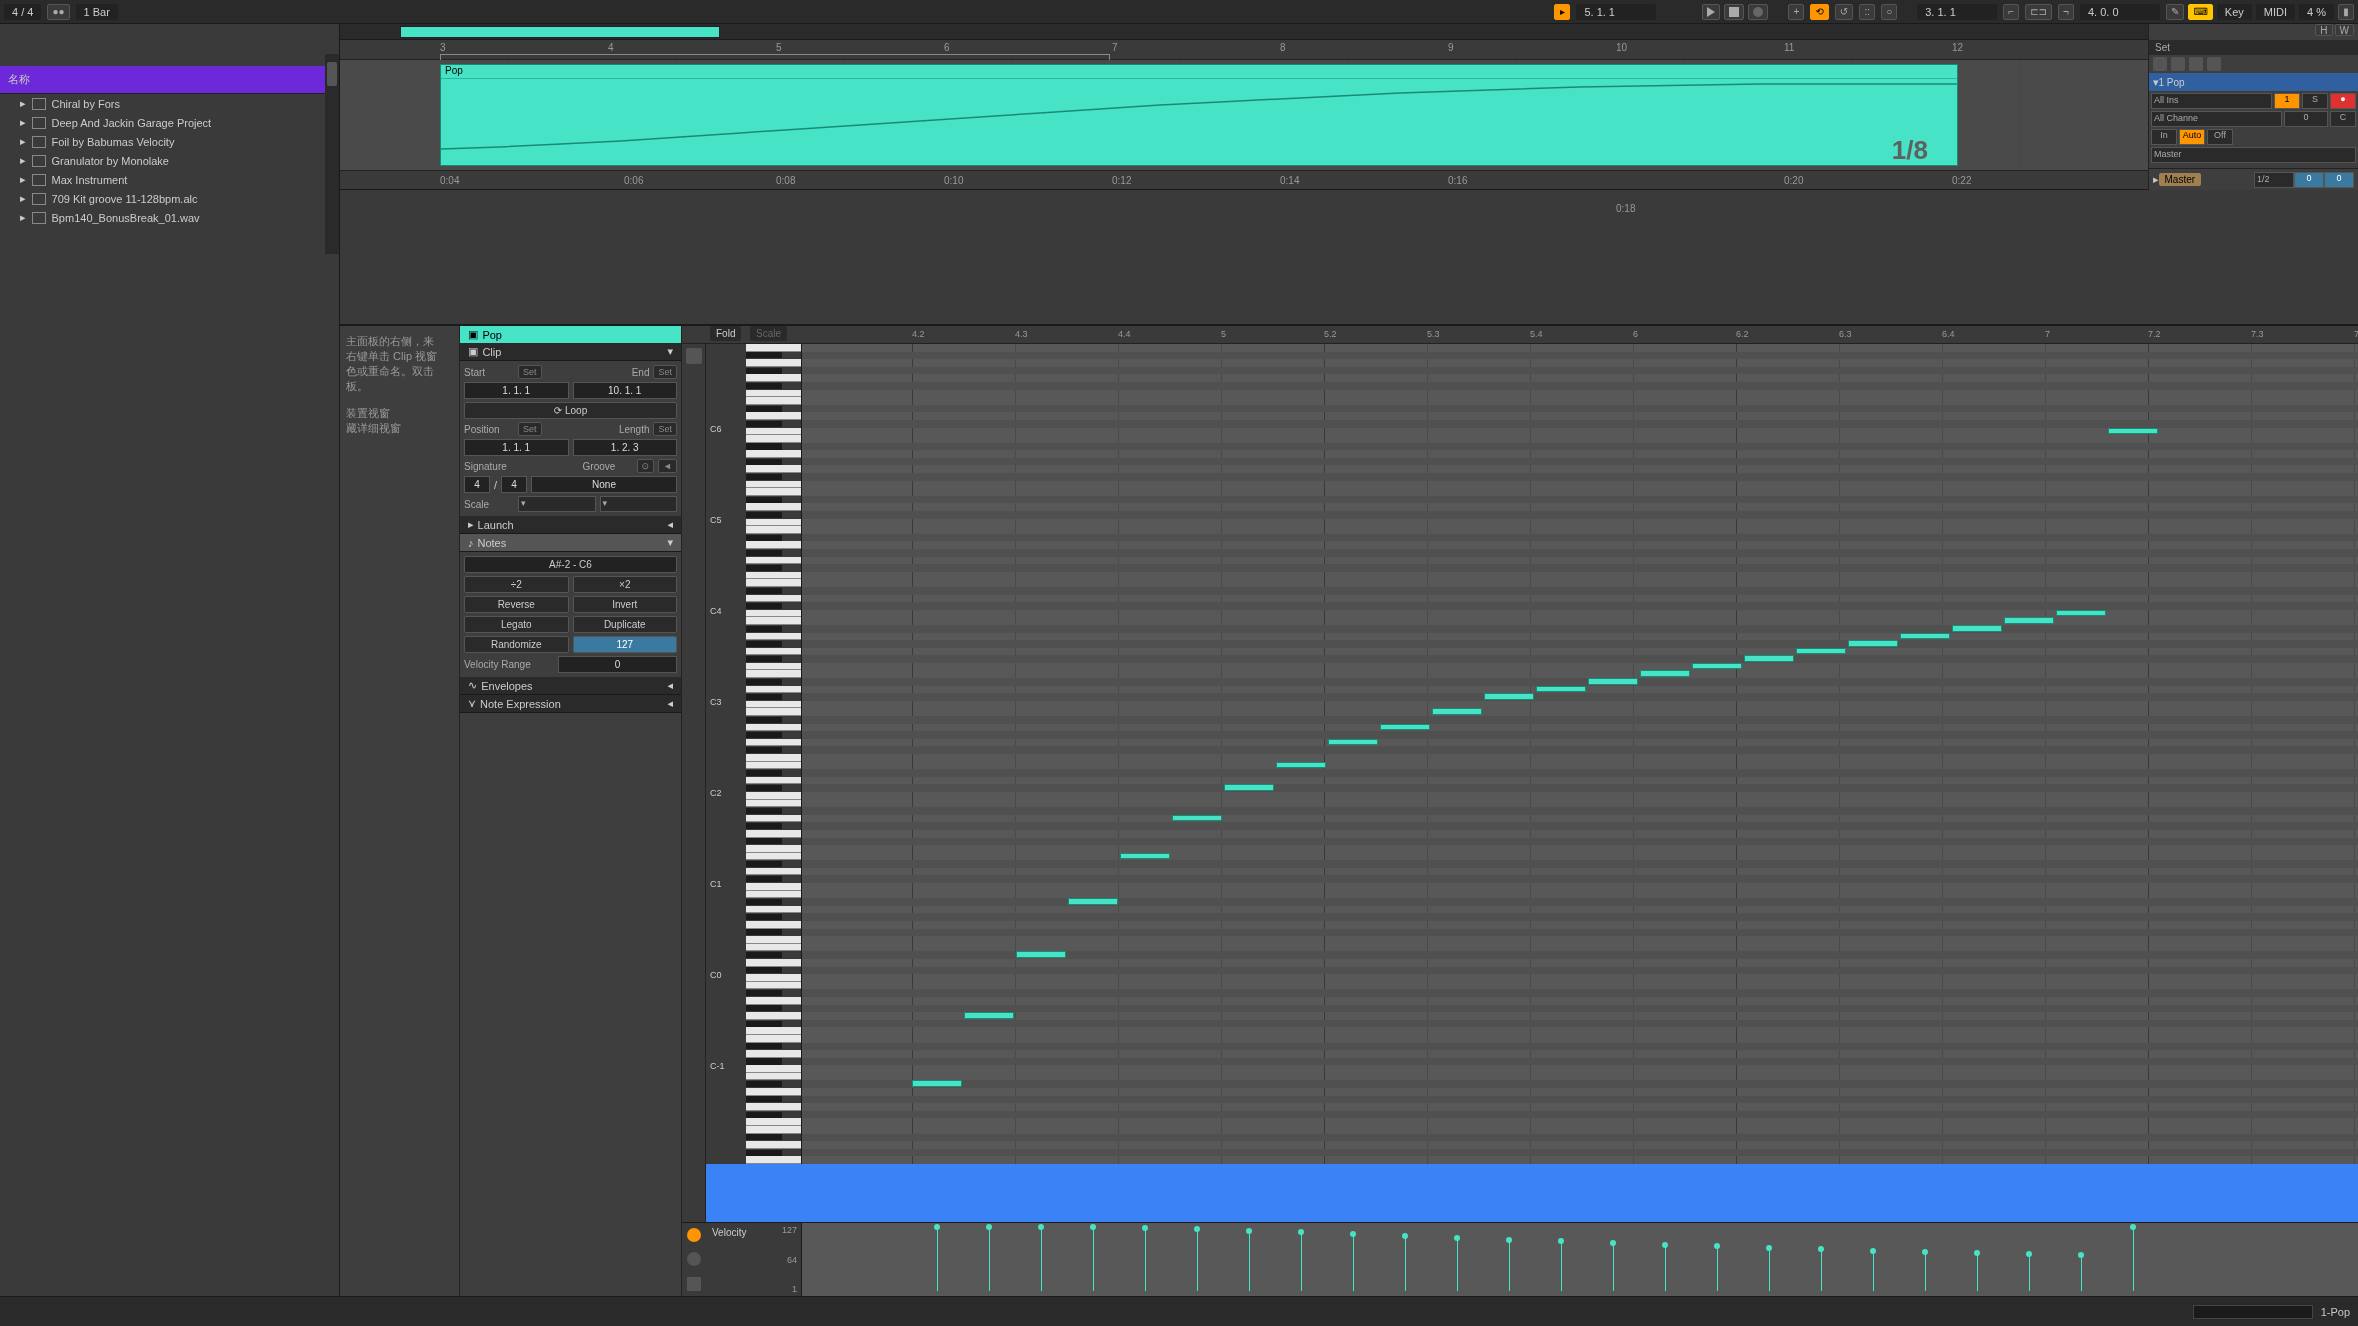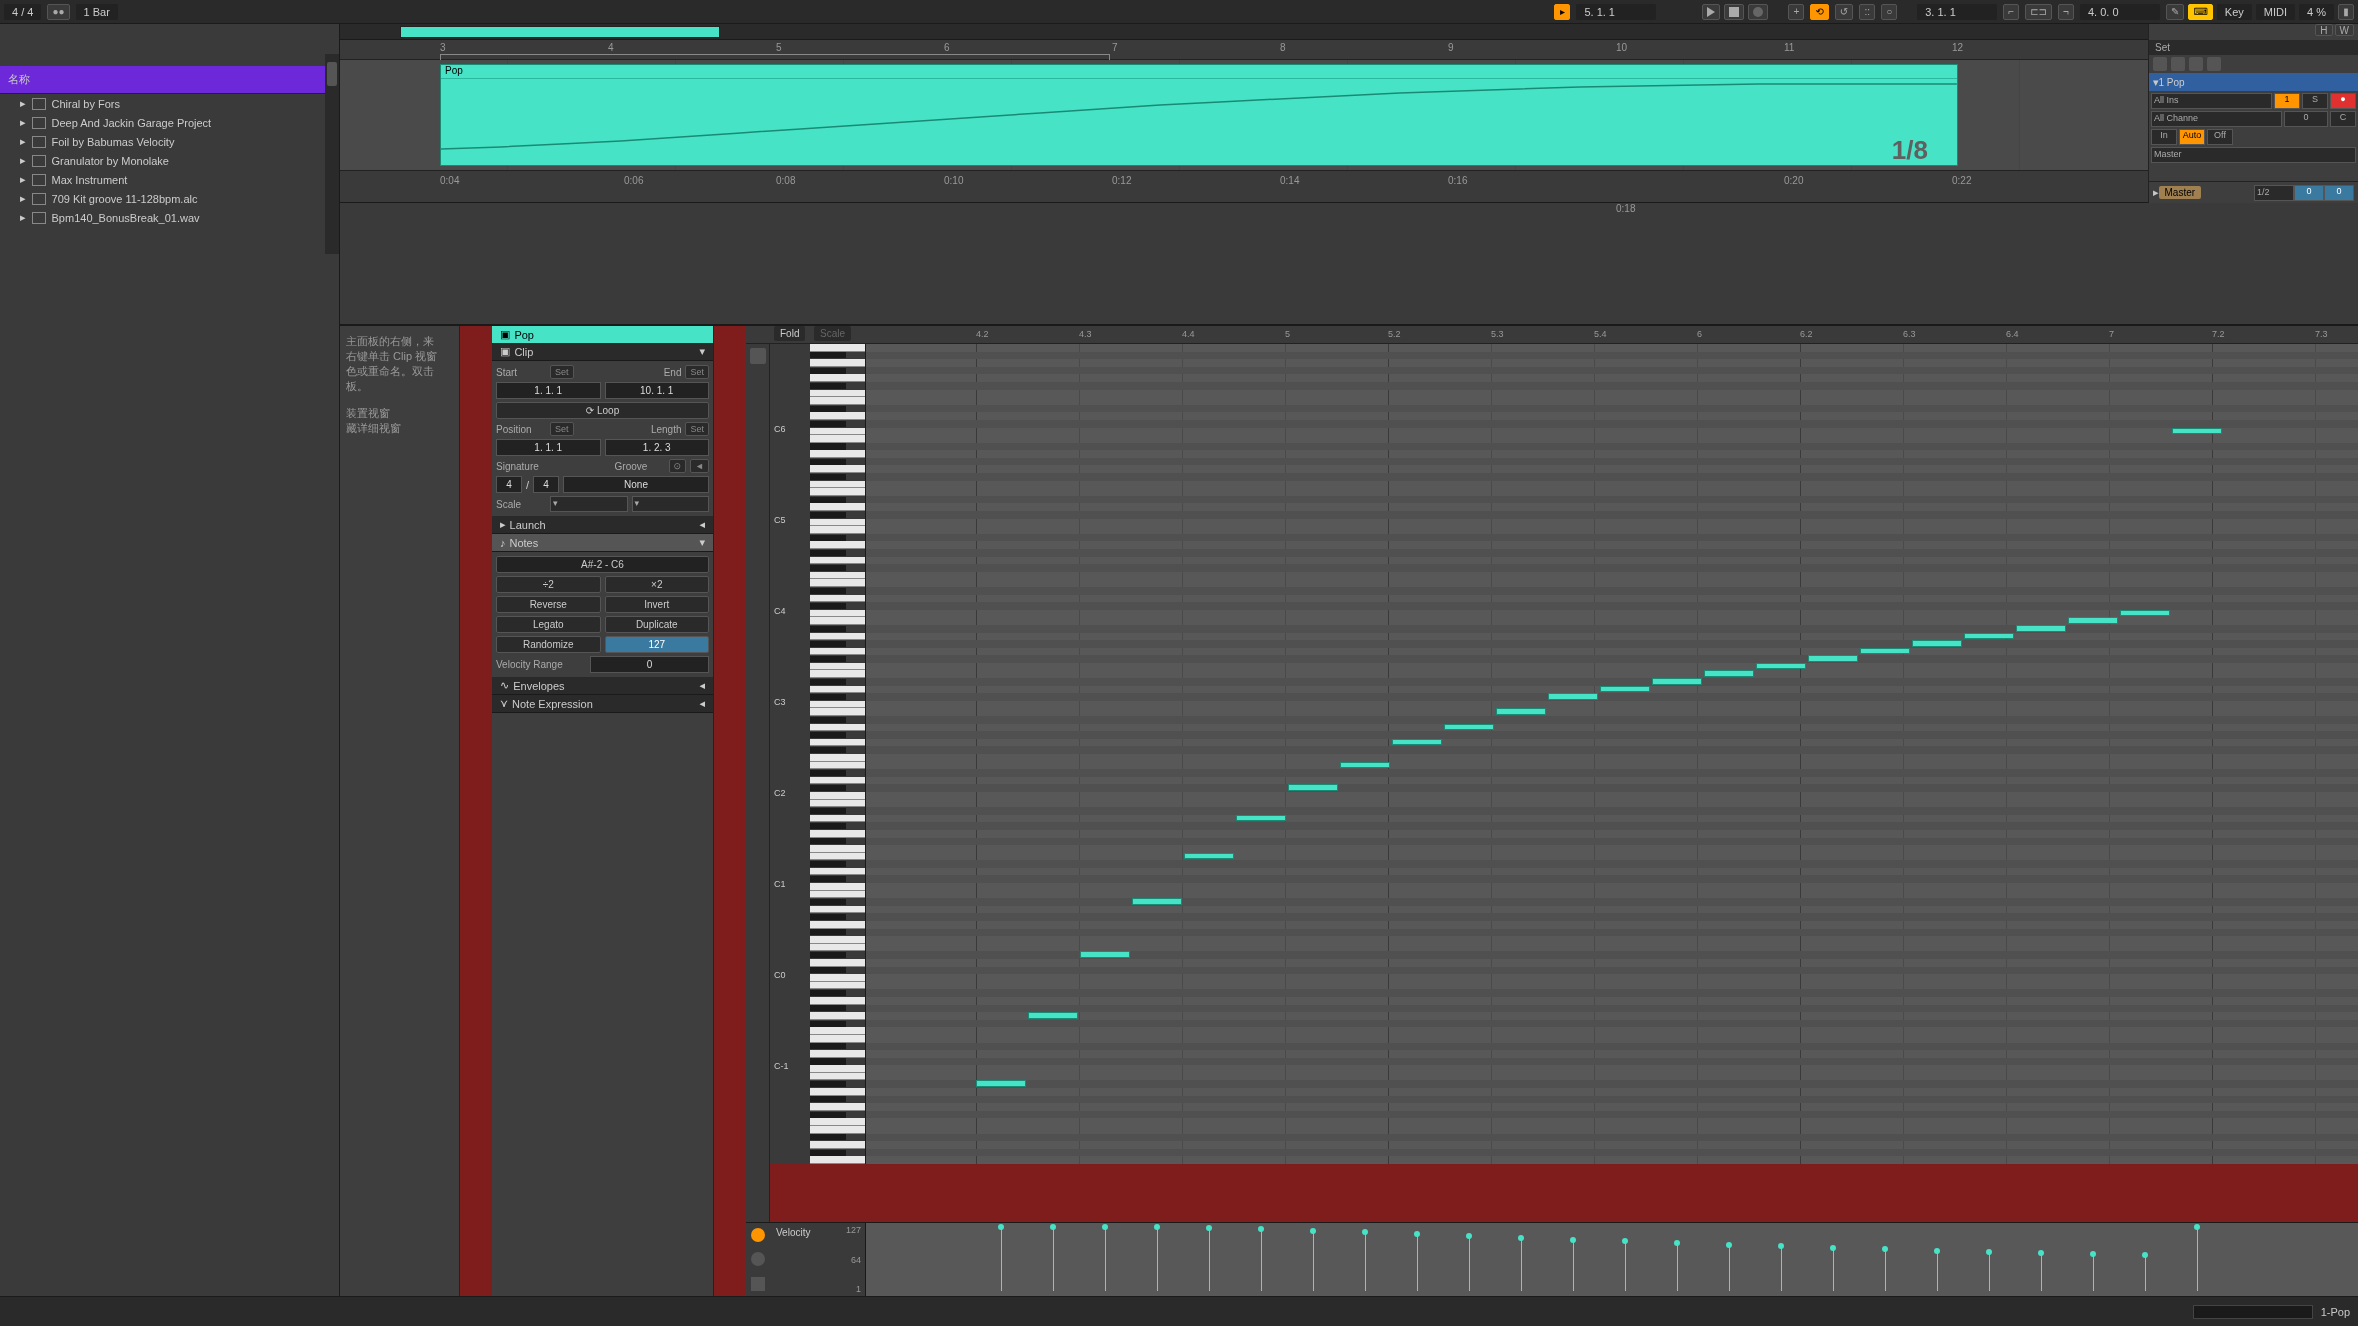--- a/index.html
+++ b/index.html
@@ -57,25 +57,25 @@
 .io-select { flex: 1; background: #2a2a2a; border: 1px solid #555; font-size: 9px; color: #aaa; padding: 1px 2px; height: 16px; }
 .io-btn { width: 26px; height: 16px; background: #2a2a2a; border: 1px solid #555; font-size: 9px; color: #aaa; text-align: center; }
 .io-btn.orange { background: #ff9500; color: #000; }
 .io-btn.red { background: #e03030; color: #fff; }
 .io-value { width: 44px; height: 16px; background: #2a2a2a; border: 1px solid #555; font-size: 9px; color: #aaa; text-align: center; }
 
 .master-row { display: flex; align-items: center; background: #3e3e3e; padding: 2px 4px; height: 22px; border-top: 1px solid #222; }
 .master-row .master-name { background: #a08050; color: #000; padding: 1px 6px; font-size: 10px; border-radius: 2px; }
 .big-bars { position: absolute; right: 220px; bottom: 4px; font-size: 26px; color: #606060; font-weight: bold; }
 
-.time-ruler { height: 33px; background: #3a3a3a; position: relative; border-top: 1px solid #222; border-bottom: 1px solid #1a1a1a; }
+.time-ruler { height: 20px; background: #3a3a3a; position: relative; border-top: 1px solid #222; border-bottom: 1px solid #1a1a1a; }
 .time-mark { position: absolute; top: 4px; color: #999; font-size: 10px; }
 
 
-.detail { flex: 1; display: flex; background: #7f1d1d; border-top: 2px solid #1a1a1a; gap: 32px; }
+.detail { flex: 1; display: flex; background: #3b82f6; border-top: 2px solid #1a1a1a; }
 
 
 .help-panel { width: 120px; background: #3e3e3e; border-right: 1px solid #222; padding: 8px 6px; font-size: 11px; color: #999; }
 
 
 .clip-props { width: 222px; background: #3e3e3e; border-right: 1px solid #222; display: flex; flex-direction: column; }
 .clip-header { background: #47e3c7; color: #000; padding: 2px 8px; font-size: 11px; display: flex; align-items: center; gap: 4px; }
 .clip-section-header { background: #2a2a2a; padding: 2px 8px; font-size: 11px; color: #ccc; display: flex; align-items: center; gap: 4px; border-bottom: 1px solid #1a1a1a; }
 .clip-section-header.active { background: #555; }
 .clip-body { padding: 4px; display: flex; flex-direction: column; gap: 3px; }

